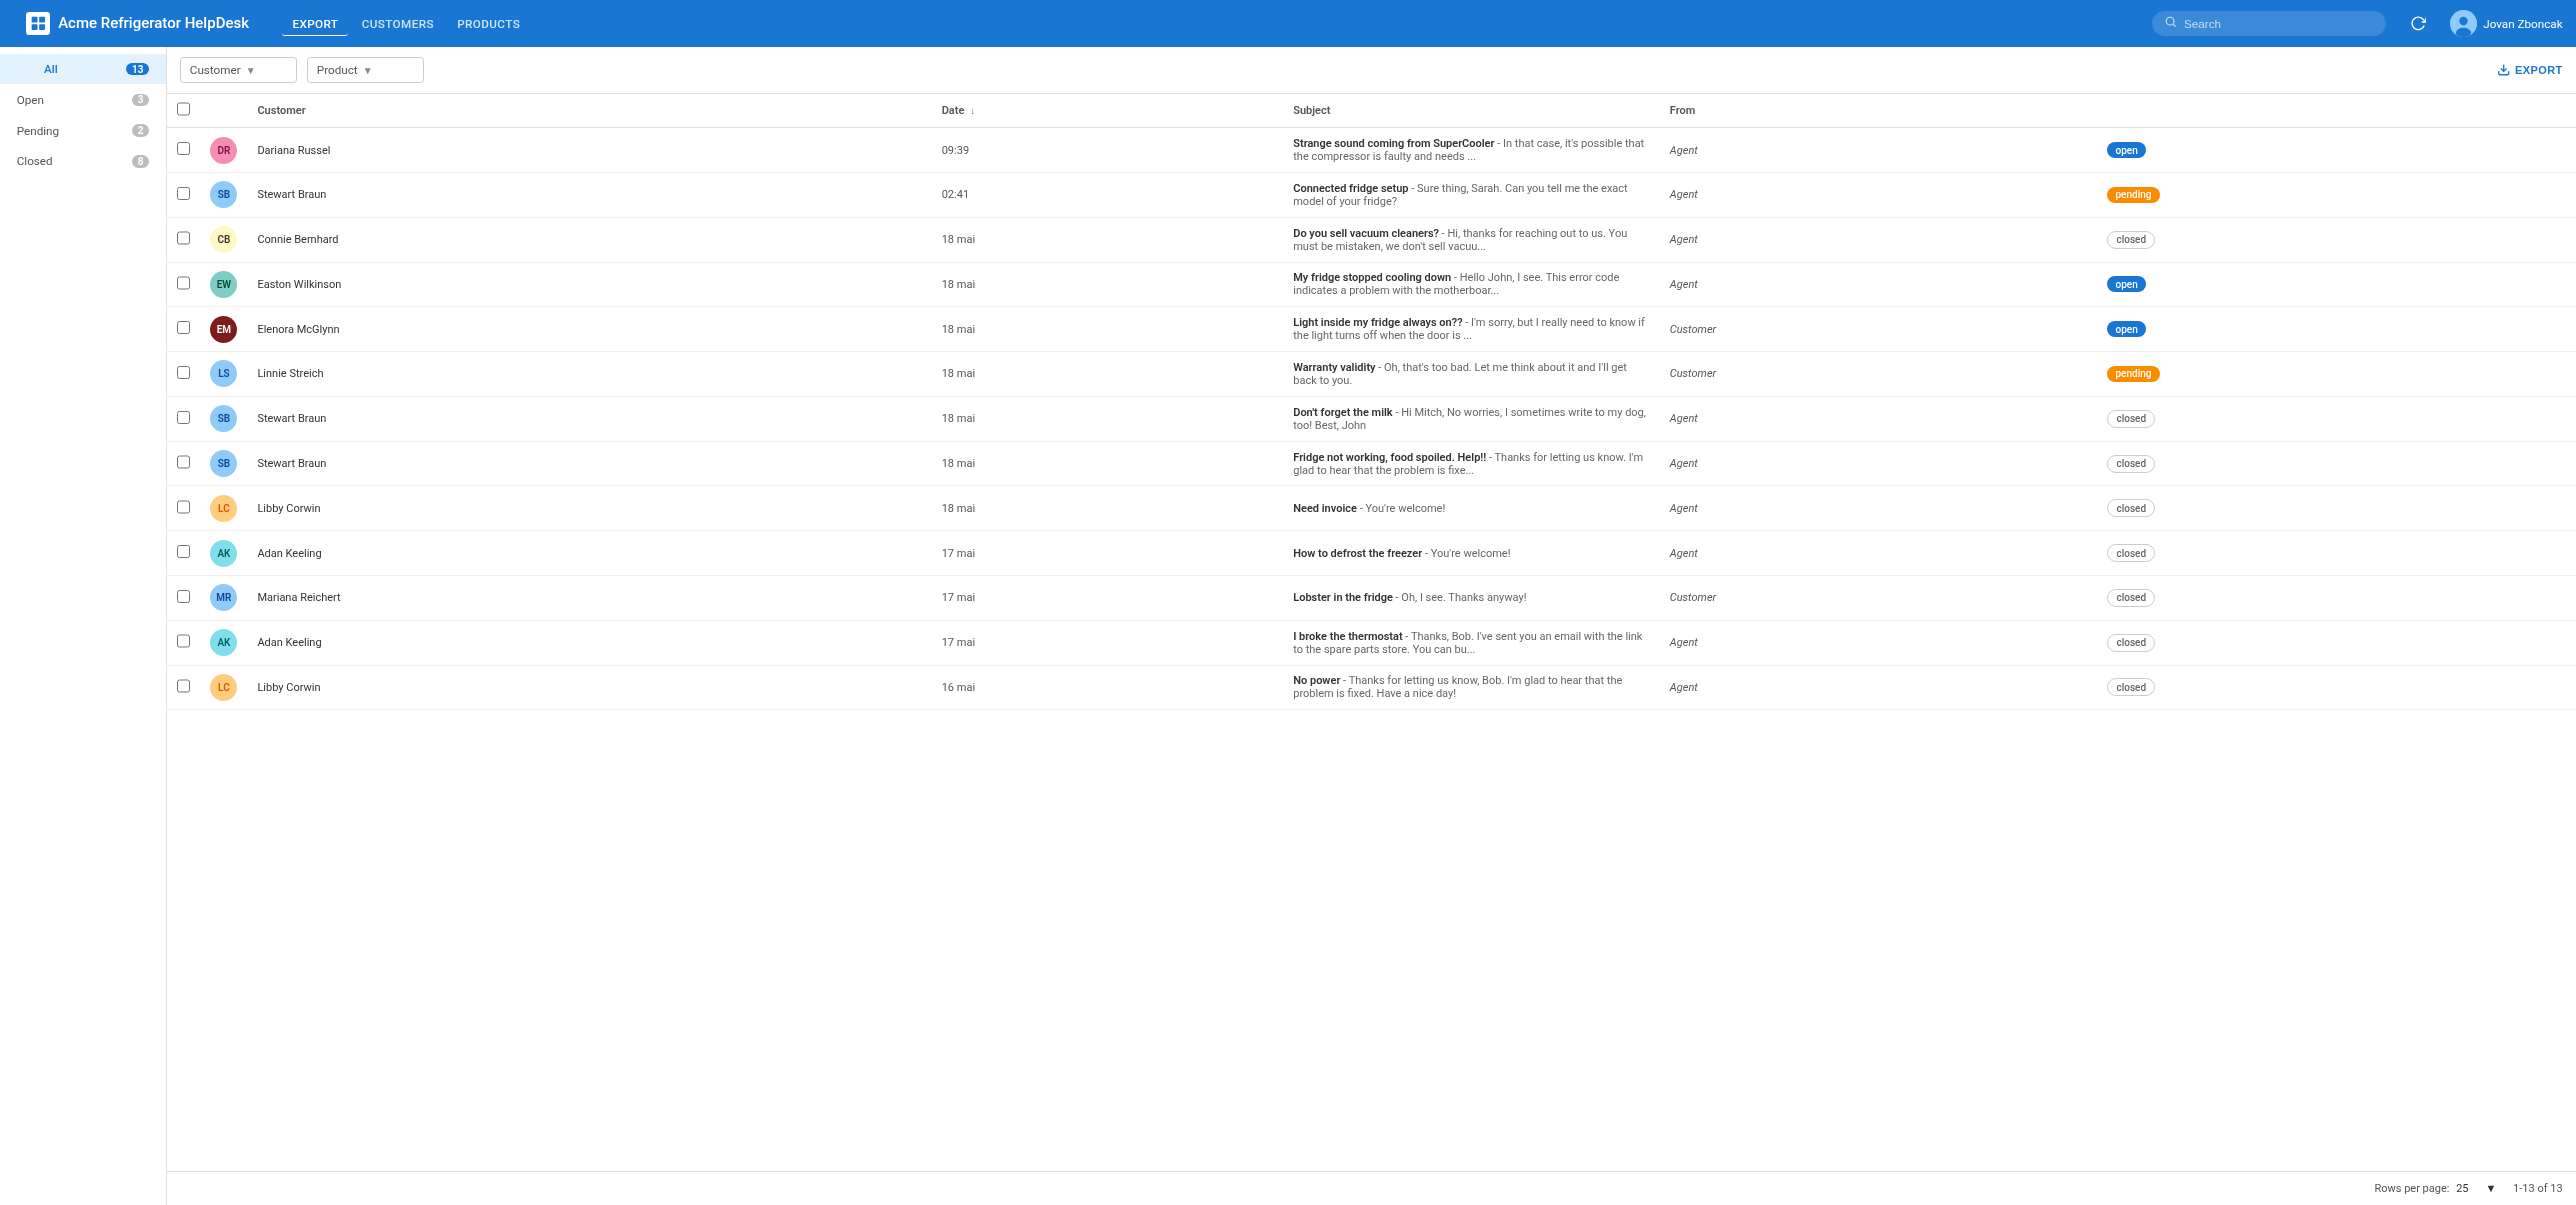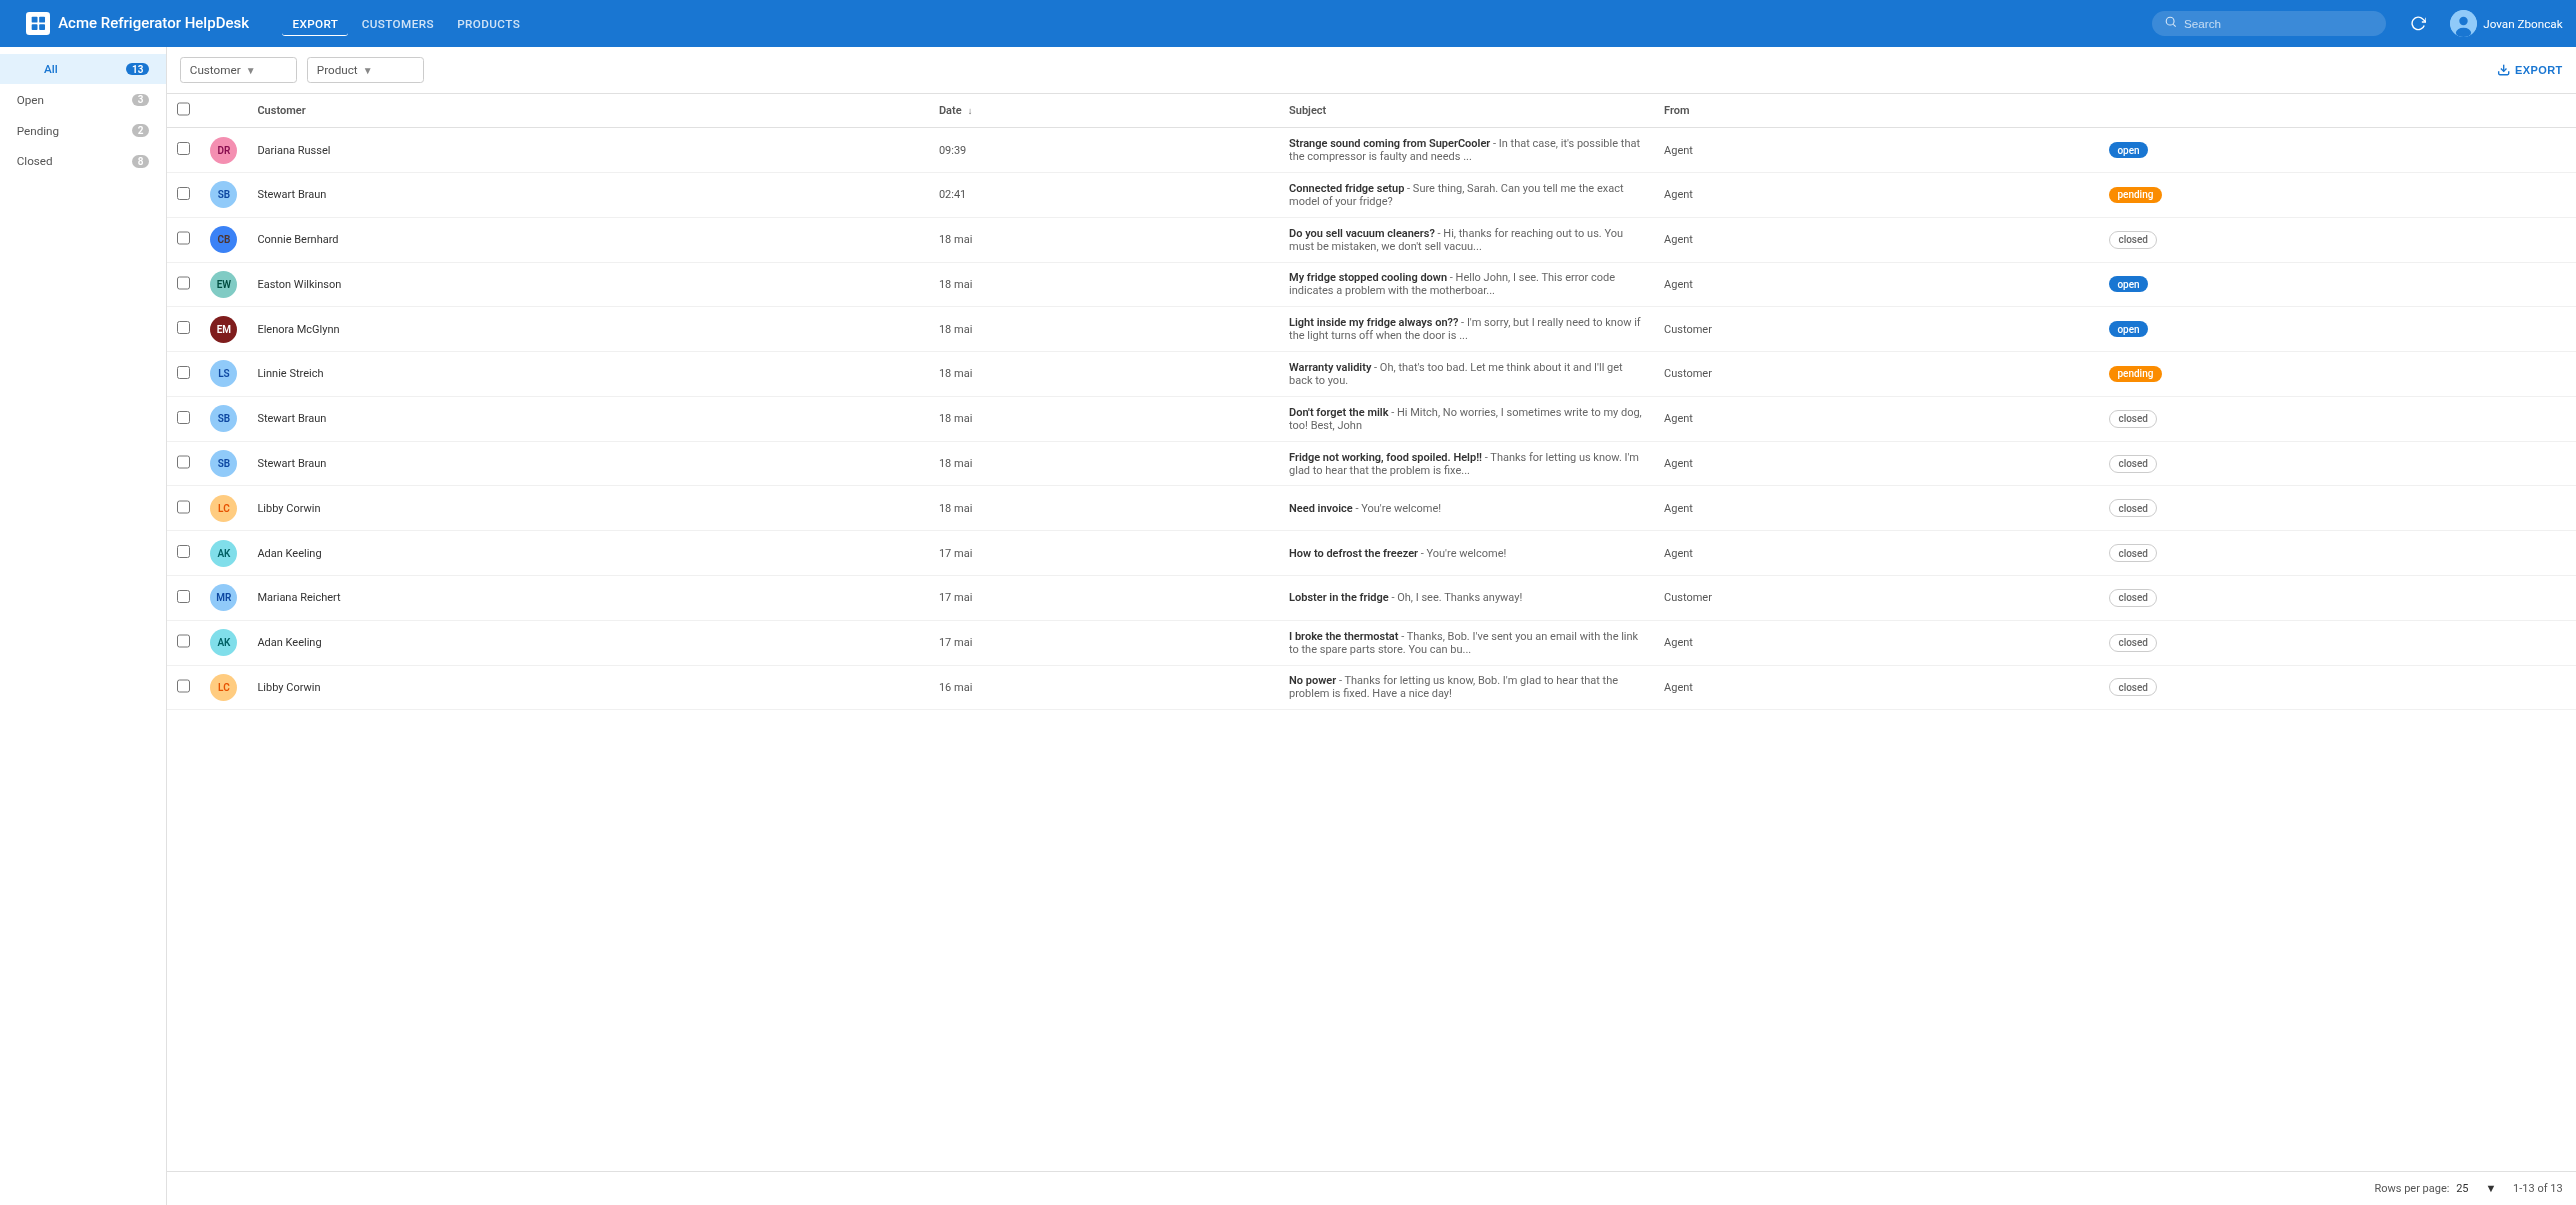--- a/index.html
+++ b/index.html
@@ -232,21 +232,21 @@
       justify-content: center;
       font-size: 10px;
       font-weight: 600;
       overflow: hidden;
     }
     .customer-name { font-size: 11px; white-space: nowrap; }
     .date-cell { white-space: nowrap; color: #555; }
     .subject-cell { max-width: 0; }
     .subject-text { font-weight: 600; }
     .subject-preview { color: #666; font-weight: 400; }
-    .from-cell { color: #555; white-space: nowrap; }
+    .from-cell { color: #555; white-space: nowrap; font-style: italic; }
     .status-badge {
       display: inline-block;
       padding: 2.5px 8.4px;
       border-radius: 10px;
       font-size: 10px;
       font-weight: 500;
       white-space: nowrap;
     }
     .status-open { background: #1976d2; color: white; }
     .status-pending { background: #fb8c00; color: white; }
@@ -274,21 +274,21 @@
       align-items: center;
       gap: 17px;
       cursor: pointer;
       font-size: 11px;
       color: #333;
     }
 
     
     .av-pink { background: #f48fb1; color: #880e4f; }
     .av-blue { background: #90caf9; color: #0d47a1; }
-    .av-brown { background: #3b82f6; color: #4e342e; }
+    .av-brown { background: #fef9c3; color: #4e342e; }
     .av-teal { background: #80cbc4; color: #004d40; }
     .av-dark { background: #7f1d1d; color: white; }
     .av-orange { background: #ffcc80; color: #e65100; }
     .av-cyan { background: #80deea; color: #006064; }
   </style>
 </head>
 <body>
 
 <nav class="navbar">
   <div class="navbar-brand">

